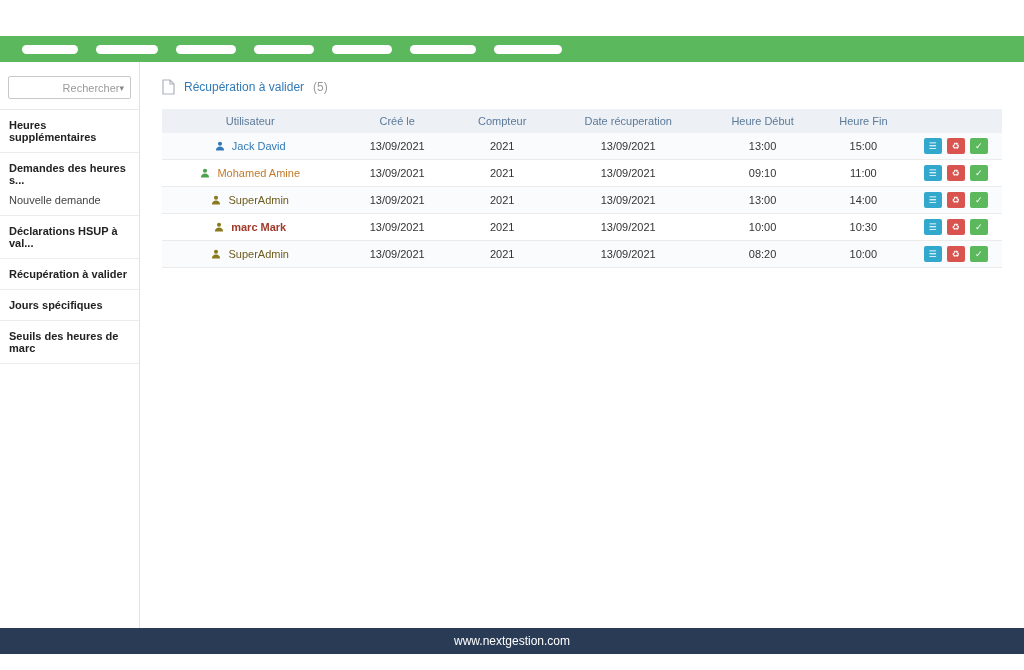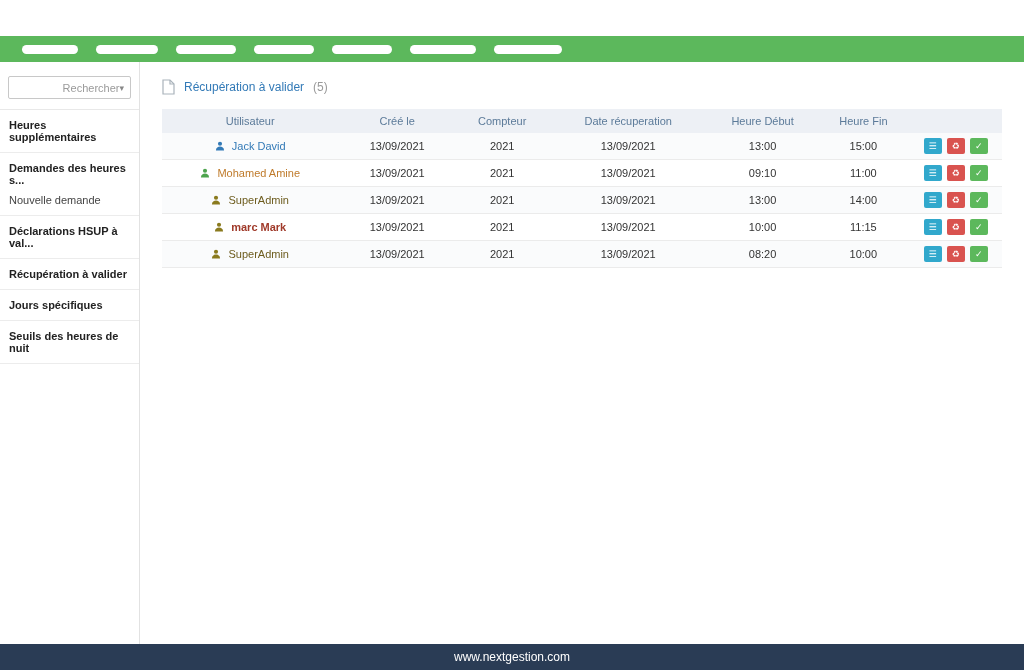--- a/index.html
+++ b/index.html
@@ -98,21 +98,21 @@
     display:inline-block; width:18px; height:16px; border:none; border-radius:2px;
     color:#fff; font-size:9px; line-height:16px; text-align:center;
     padding:0; margin:0 1px; cursor:pointer; vertical-align:middle;
   }
   .act-list { background:#31a8cc; }
   .act-del  { background:#d9534f; }
   .act-ok   { background:#5cb85c; }
 
   
   .footer {
-    position:absolute; left:0; bottom:0; width:1024px; height:26px;
+    position:absolute; left:0; bottom:16px; width:1024px; height:26px;
     background:#2a3c55; color:#ffffff; font-size:12px;
     display:flex; align-items:center; justify-content:center;
   }
   .footer span { cursor:pointer; }
 
   col.c-user{width:21%;} col.c-cree{width:14%;} col.c-compteur{width:11%;}
   col.c-date{width:19%;} col.c-deb{width:13%;} col.c-fin{width:11%;} col.c-act{width:11%;}
 </style>
 </head>
 <body>
@@ -137,21 +137,21 @@
         <span class="search-caret">▾</span>
       </div>
     </div>
     <div class="menu">
       <div class="menu-item">Heures supplémentaires</div>
       <div class="menu-item parent">Demandes des heures s...</div>
       <div class="menu-item sub">Nouvelle demande</div>
       <div class="menu-item">Déclarations HSUP à val...</div>
       <div class="menu-item">Récupération à valider</div>
       <div class="menu-item">Jours spécifiques</div>
-      <div class="menu-item">Seuils des heures de nuit</div>
+      <div class="menu-item">Seuils des heures de marc</div>
     </div>
   </div>
 
   <div class="main">
     <div class="page-header">
       <span class="doc-icon">
         <svg width="13" height="16" viewBox="0 0 13 16">
           <path d="M1 1 h7 l4 4 v10 h-11 z" fill="#ffffff" stroke="#aab3bb" stroke-width="1.2"></path>
           <path d="M8 1 v4 h4" fill="none" stroke="#aab3bb" stroke-width="1.2"></path>
         </svg>
@@ -249,21 +249,21 @@
               <span class="picon" style="color: rgb(138, 122, 30);"><svg width="10" height="10" viewBox="0 0 16 16" fill="currentColor">
                     <circle cx="8" cy="4.4" r="3.3"></circle>
                     <path d="M1.5 15 C1.5 10.4 5 8.7 8 8.7 C11 8.7 14.5 10.4 14.5 15 Z"></path>
                   </svg></span>
               <span class="uname" style="color: rgb(160, 58, 42); font-weight: bold;">marc Mark</span>
             </td>
             <td>13/09/2021</td>
             <td>2021</td>
             <td>13/09/2021</td>
             <td>10:00</td>
-            <td>11:15</td>
+            <td>10:30</td>
             <td>
               <button class="act-btn act-list"><span>☰</span></button>
               <button class="act-btn act-del"><span>♻</span></button>
               <button class="act-btn act-ok"><span>✓</span></button>
             </td>
           </tr>
 
           <tr>
             <td class="user-cell">
               <span class="picon" style="color: rgb(138, 122, 30);"><svg width="10" height="10" viewBox="0 0 16 16" fill="currentColor">

